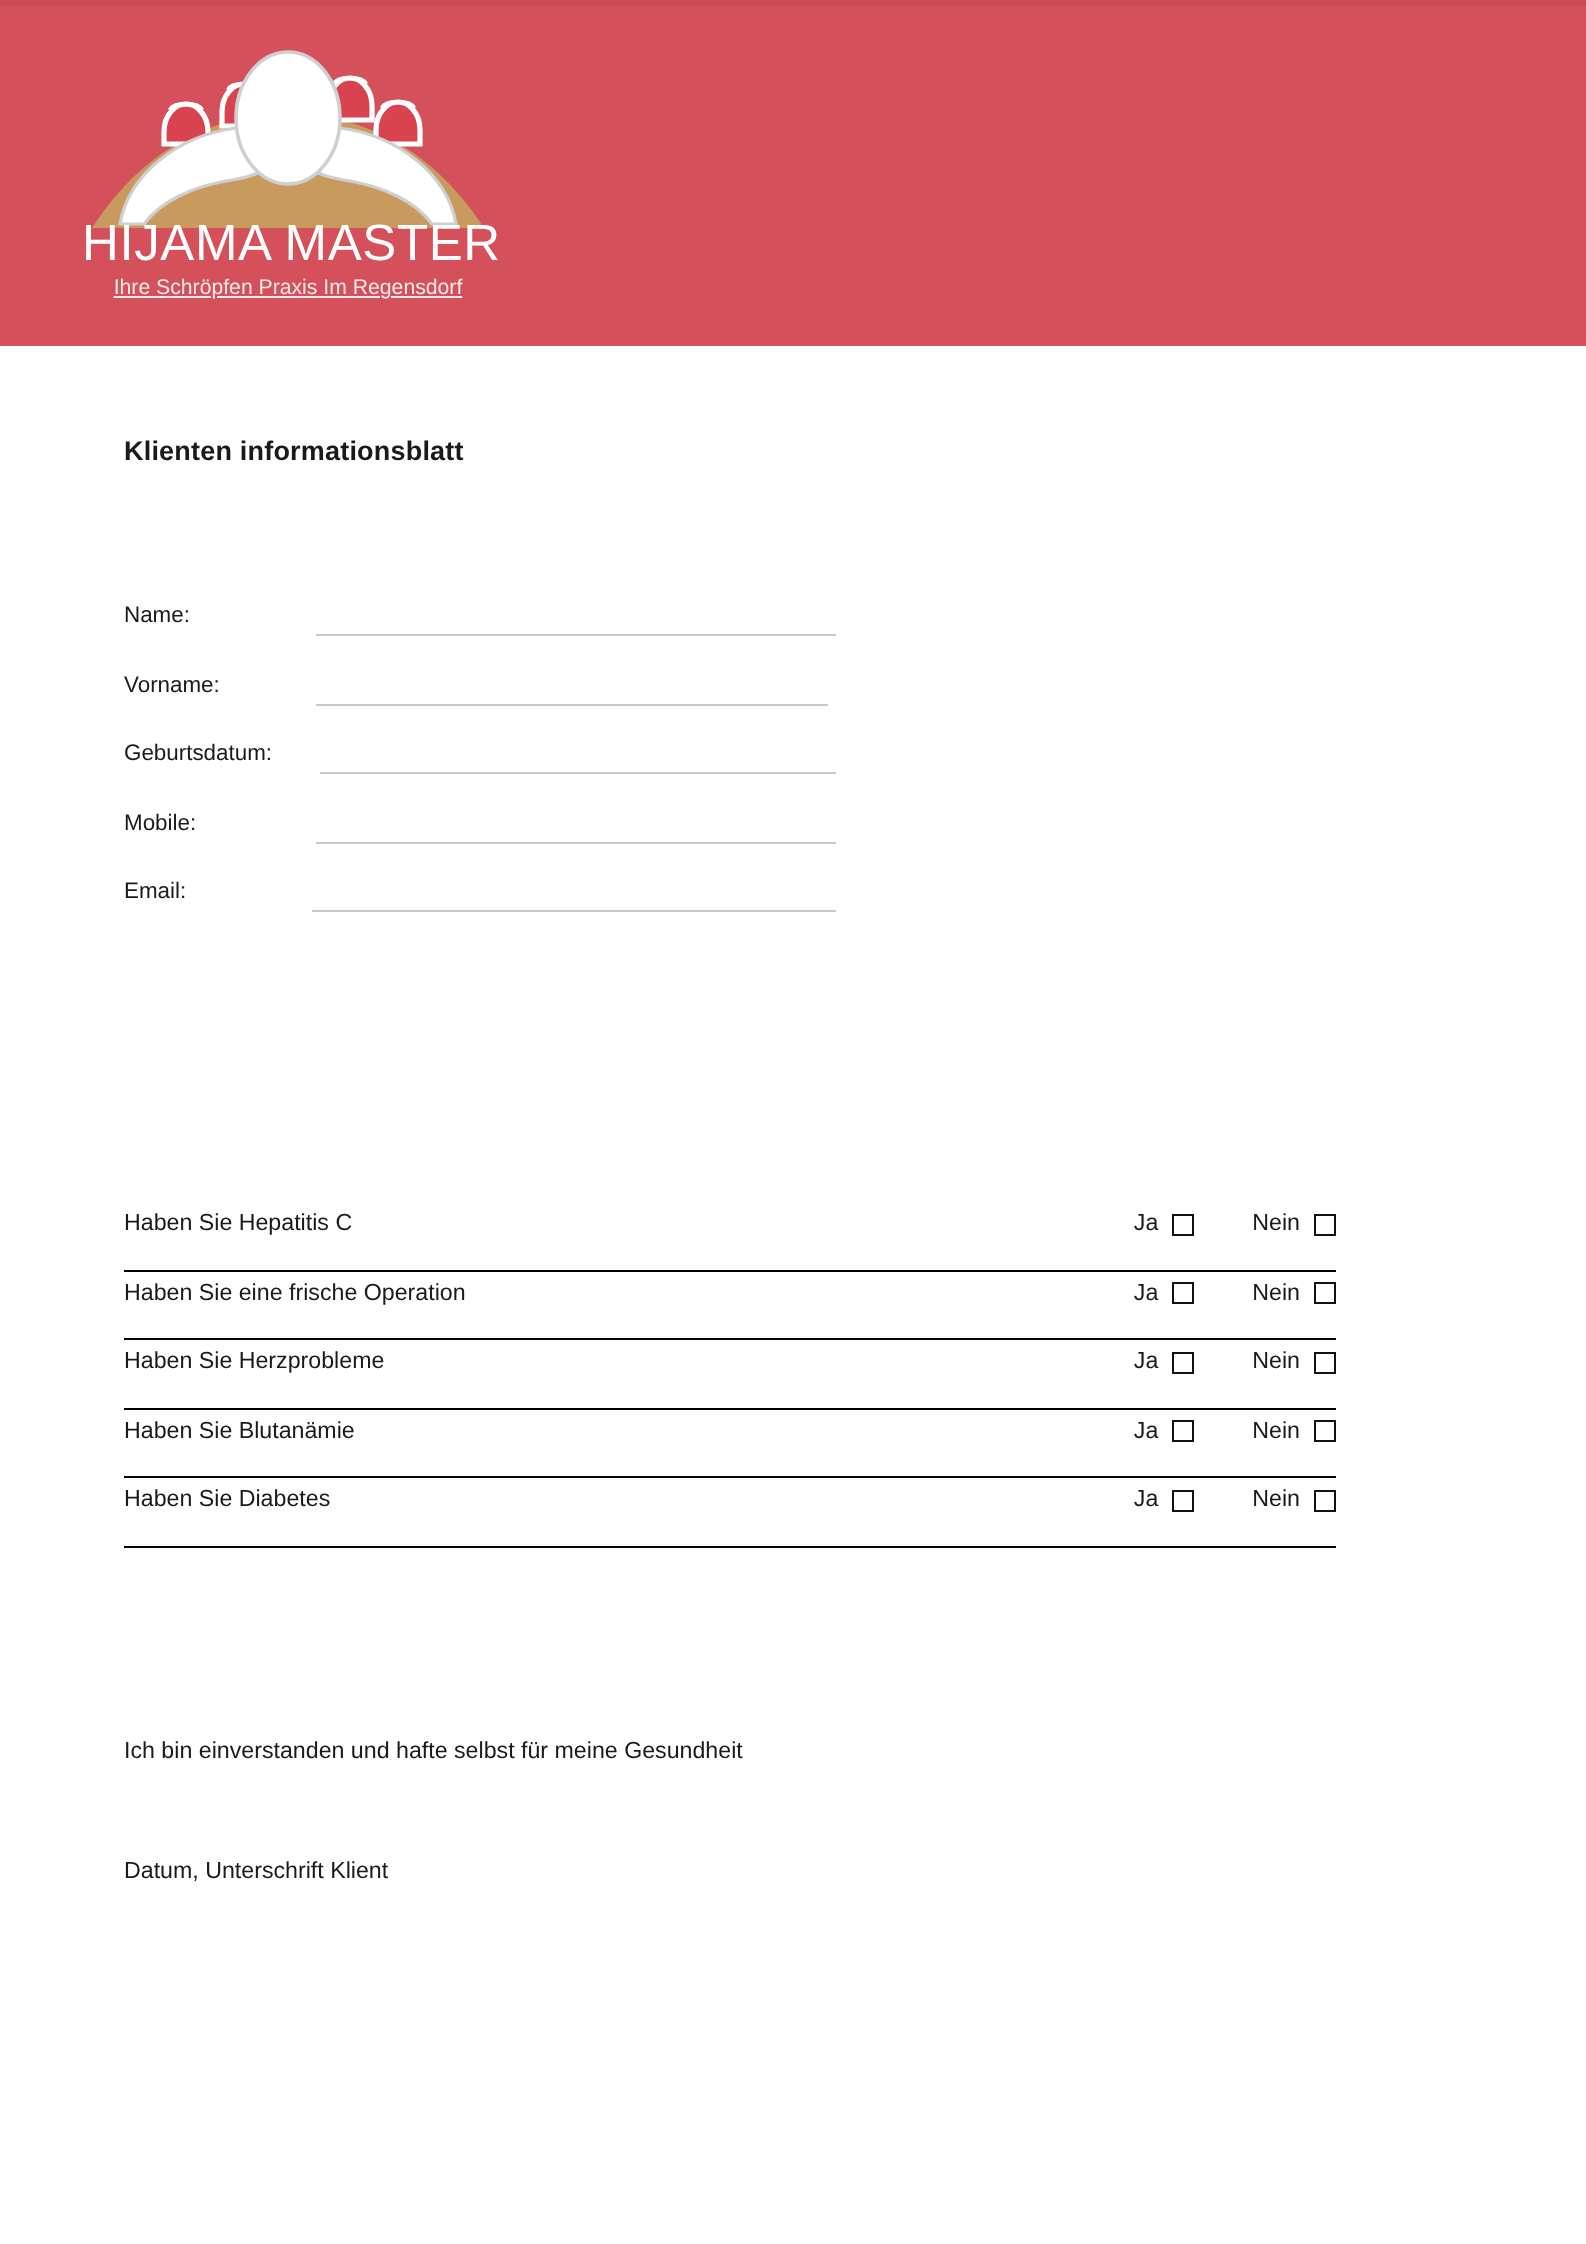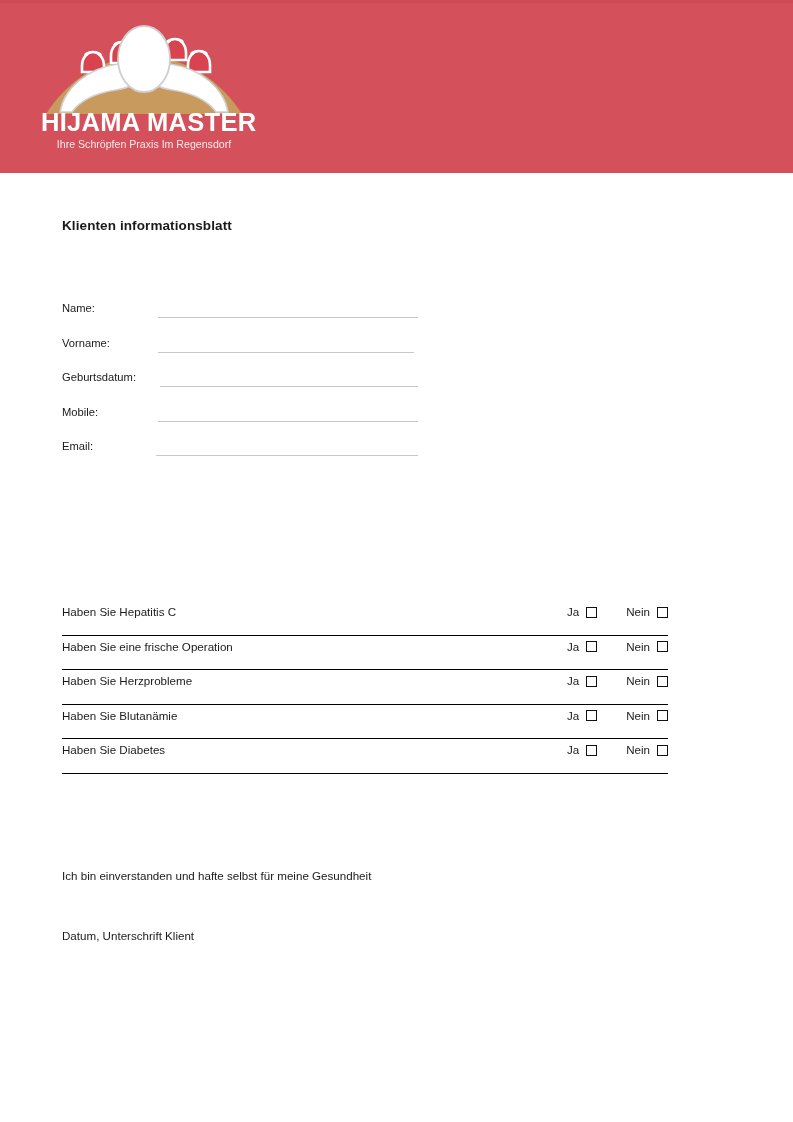--- a/index.html
+++ b/index.html
@@ -60,36 +60,37 @@
     width: 212px;
     height: 92px;
   }
   .logo-wordmark {
     position: absolute;
     left: 3px;
     top: 88px;
     width: 206px;
     text-align: right;
     color: #ffffff;
-    font-weight: bold;
+    font-weight: normal;
     font-size: 25.5px;
     letter-spacing: 0.3px;
     line-height: 1;
     white-space: nowrap;
   }
   .logo-tagline {
     position: absolute;
     left: 0;
     top: 117px;
     width: 212px;
     text-align: center;
     color: #f7eaea;
     font-size: 10.6px;
     line-height: 1;
     white-space: nowrap;
+    text-decoration: underline;
   }
 
   
   .doc-title {
     position: absolute;
     left: 62px;
     top: 218px;
     font-size: 13.5px;
     font-weight: bold;
     color: #1a1a1a;

